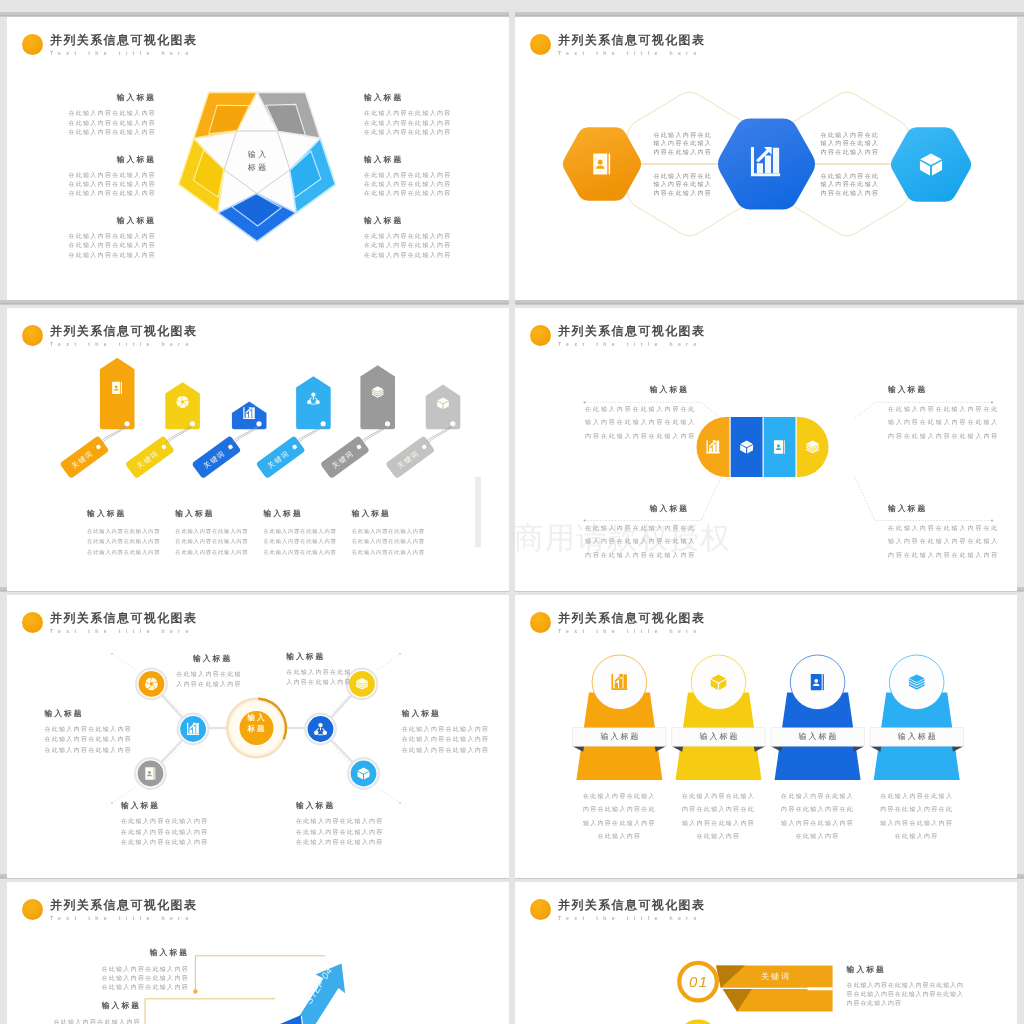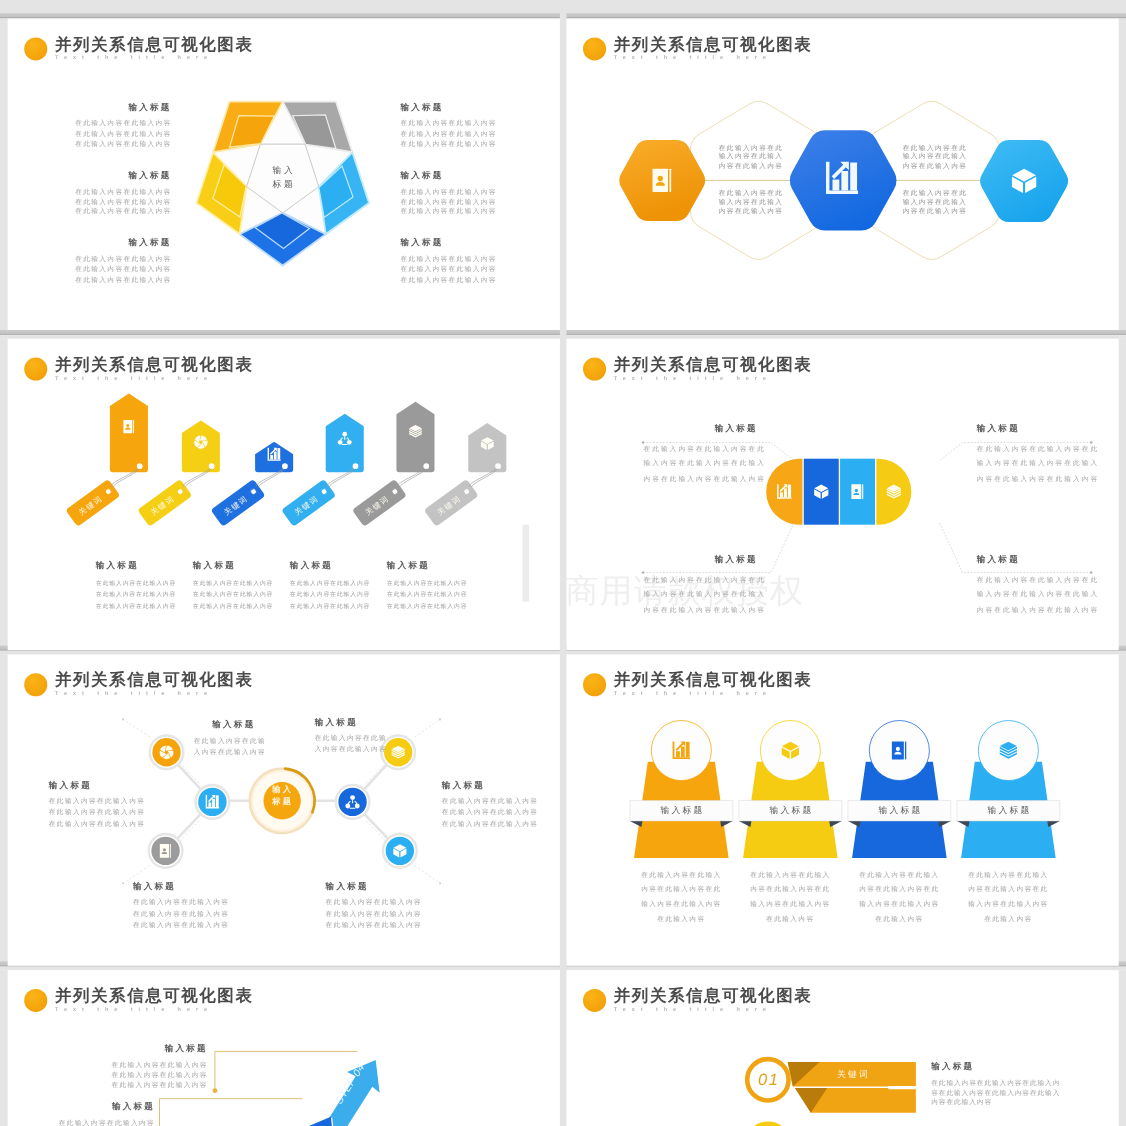--- a/index.html
+++ b/index.html
@@ -8,21 +8,21 @@
   .grid{position:relative;width:1024px;height:1024px;background:#e4e4e4;}
   .slide{position:absolute;width:502px;height:283px;background:#fff;overflow:hidden;}
   .sep{position:absolute;left:0;width:1024px;height:8px;
        background:linear-gradient(to bottom,#cacaca 0px,#c4c4c4 3px,#aeaeae 4px,#e6e6e6 5px,#e2e2e2 7px,#ededed 8px);}
   .vgap{position:absolute;top:0;width:6px;height:1024px;background:#e4e4e4;}
 
   
   .hdr{position:absolute;left:0;top:0;}
   .hdr .dot{position:absolute;left:15px;top:17.2px;width:21px;height:21px;border-radius:50%;
             background:radial-gradient(circle at 38% 32%,#fbb417 0%,#f5a60d 55%,#eb9b06 100%);}
-  .hdr .t1{position:absolute;left:43px;top:17.4px;font-size:15px;font-weight:bold;color:#4b4b4b;
+  .hdr .t1{position:absolute;left:43px;top:17.4px;font-size:12px;font-weight:bold;color:#4b4b4b;
            letter-spacing:1.4px;white-space:nowrap;line-height:13px;}
   .hdr .t2{position:absolute;left:43px;top:33.2px;font-size:5px;font-weight:bold;color:#b4b4b4;
            letter-spacing:5.4px;white-space:nowrap;line-height:6px;}
 
   .tx{position:absolute;white-space:nowrap;}
   .h3{font-size:7.8px;font-weight:bold;color:#5a5a5a;letter-spacing:2px;line-height:10px;}
   .bd{font-size:6px;color:#a0a0a0;line-height:9.4px;letter-spacing:1.3px;margin-top:6px;}
   .bd div{white-space:nowrap;}
   .ar{text-align:right;}
   .ar .h3,.ar .bd{padding-right:0;}

